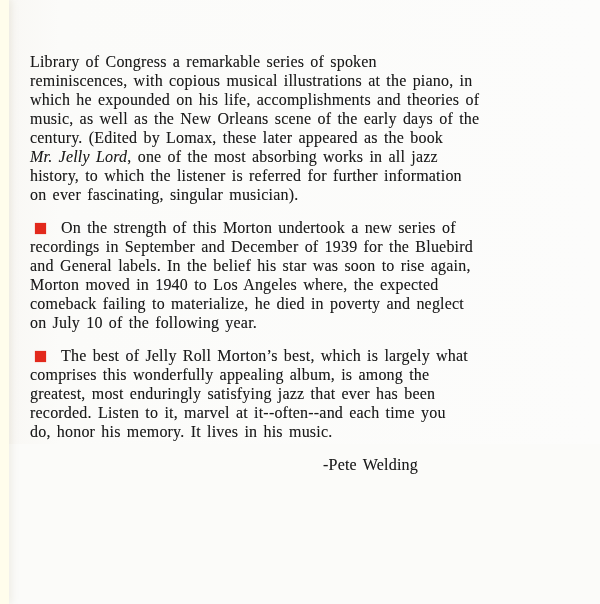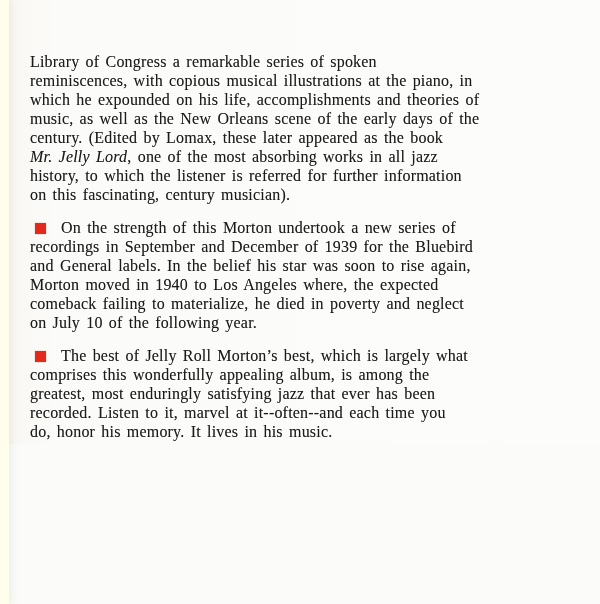--- a/index.html
+++ b/index.html
@@ -79,26 +79,27 @@
 <div class="page">
   <div class="left-strip"></div>
   <div class="content">
     <p class="para"><span>Library of Congress a remarkable series of spoken
 reminiscences, with copious musical illustrations at the piano, in
 which he expounded on his life, accomplishments and theories of
 music, as well as the New Orleans scene of the early days of the
 century.  (Edited by Lomax, these later appeared as the book
 </span><span class="italic">Mr. Jelly Lord</span><span>, one of the most absorbing works in all jazz
 history, to which the listener is referred for further information
-on this fascinating, century musician).</span></p>
+on ever fascinating, singular musician).</span></p>
     <p class="para"><span class="bullet"></span><span>On the strength of this Morton undertook a new series of
 recordings in September and December of 1939 for the Bluebird
 and General labels.  In the belief his star was soon to rise again,
 Morton moved in 1940 to Los Angeles where, the expected
 comeback failing to materialize, he died in poverty and neglect
 on July 10 of the following year.</span></p>
     <p class="para"><span class="bullet"></span><span>The best of Jelly Roll Morton’s best, which is largely what
 comprises this wonderfully appealing album, is among the
 greatest, most enduringly satisfying jazz that ever has been
 recorded.  Listen to it, marvel at it--often--and each time you
 do, honor his memory.  It lives in his music.</span></p>
+    <div class="signature">-Pete Welding</div>
   </div>
 </div>
 
 </body></html>

